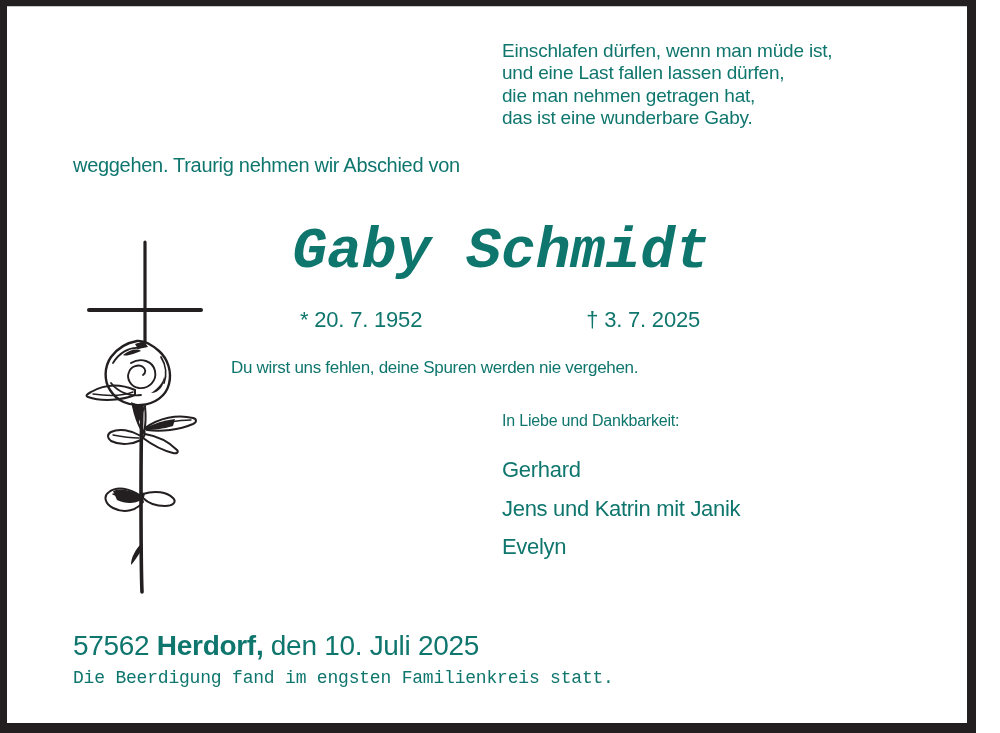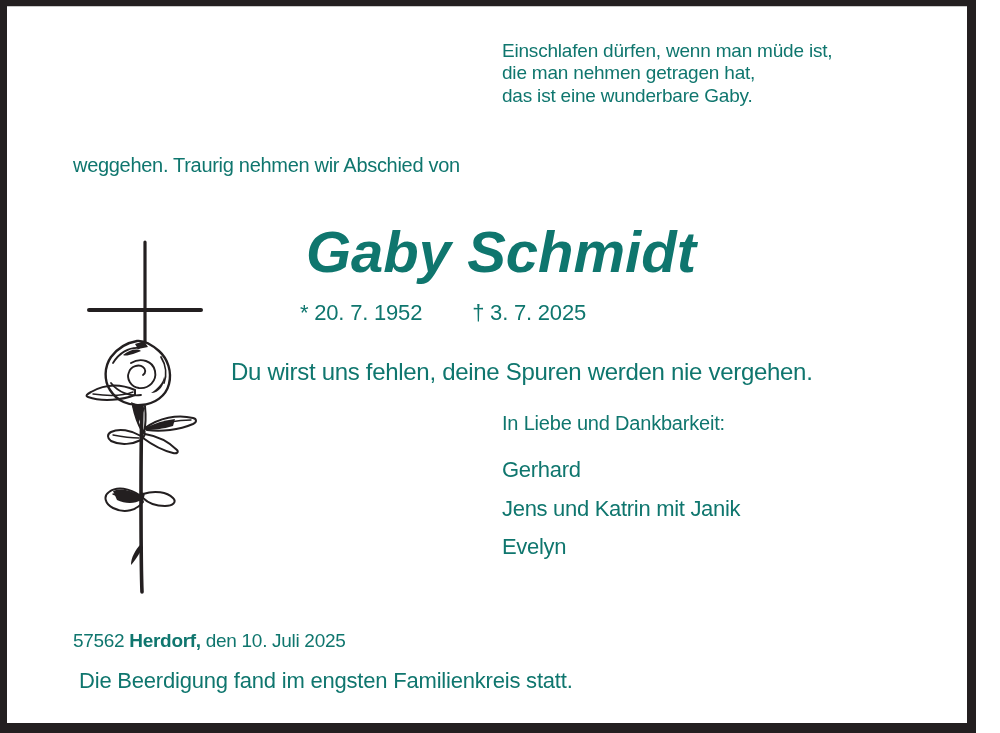--- a/index.html
+++ b/index.html
@@ -27,63 +27,64 @@
     letter-spacing: -0.2px; white-space: nowrap;
   }
   .intro {
     left: 66px; top: 146px; width: 856px;
     font-size: 20px; line-height: 27.5px; letter-spacing: -0.3px;
   }
   .intro .justified { text-align: justify; text-align-last: justify; white-space: nowrap; }
   .deceased-name {
     left: 244px; top: 206px; width: 500px;
     text-align: center;
-    font-family: Liberation Sans, sans-serif;
+    font-family: Liberation Mono, monospace;
     font-style: italic; font-weight: bold;
     font-size: 58px; line-height: 80px;
     white-space: nowrap;
   }
   .dates {
-    left: 293px; top: 294px; width: 400px;
-    display: flex; justify-content: flex-start; gap: 50px;
+    left: 293px; top: 301px; width: 400px;
+    display: flex; justify-content: space-between; 
     font-size: 22px; letter-spacing: -0.2px; white-space: nowrap;
   }
   .illustration { left: 78px; top: 232px; width: 122px; height: 358px; }
   .farewell {
     left: 224px; top: 352px;
-    font-size: 24px; letter-spacing: -0.3px; white-space: nowrap;
+    font-size: 17px; letter-spacing: -0.3px; white-space: nowrap;
   }
   .mourners-intro {
     left: 495px; top: 406px;
-    font-size: 20px; letter-spacing: -0.2px; white-space: nowrap;
+    font-size: 16px; letter-spacing: -0.2px; white-space: nowrap;
   }
   .mourners {
     left: 495px; top: 445px;
     font-size: 22px; line-height: 38.5px;
     letter-spacing: -0.3px; white-space: nowrap;
   }
   .footer-place {
     left: 66px; top: 624px;
-    font-size: 19px; letter-spacing: -0.3px; white-space: nowrap;
+    font-size: 28px; letter-spacing: -0.3px; white-space: nowrap;
   }
   .footer-place .bold { font-weight: bold; }
   .funeral-note {
-    left: 72px; top: 662px;
-    font-size: 22px; letter-spacing: -0.2px; white-space: nowrap;
+    left: 66px; top: 662px;
+    font-size: 18px; letter-spacing: -0.2px; white-space: nowrap; font-family: Liberation Mono, monospace;
   }
 </style>
 </head>
 <body>
 
 <div class="page">
 
   <div class="abs scan-line"></div>
 
   <div class="abs poem">
     <div>Einschlafen dürfen, wenn man müde ist,</div>
+    <div>und eine Last fallen lassen dürfen,</div>
     <div>die man nehmen getragen hat,</div>
     <div>das ist eine wunderbare Gaby.</div>
   </div>
 
   <div class="abs intro">
     <div>weggehen. Traurig nehmen wir Abschied von</div>
   </div>
 
   <div class="abs deceased-name">Gaby Schmidt</div>
 

